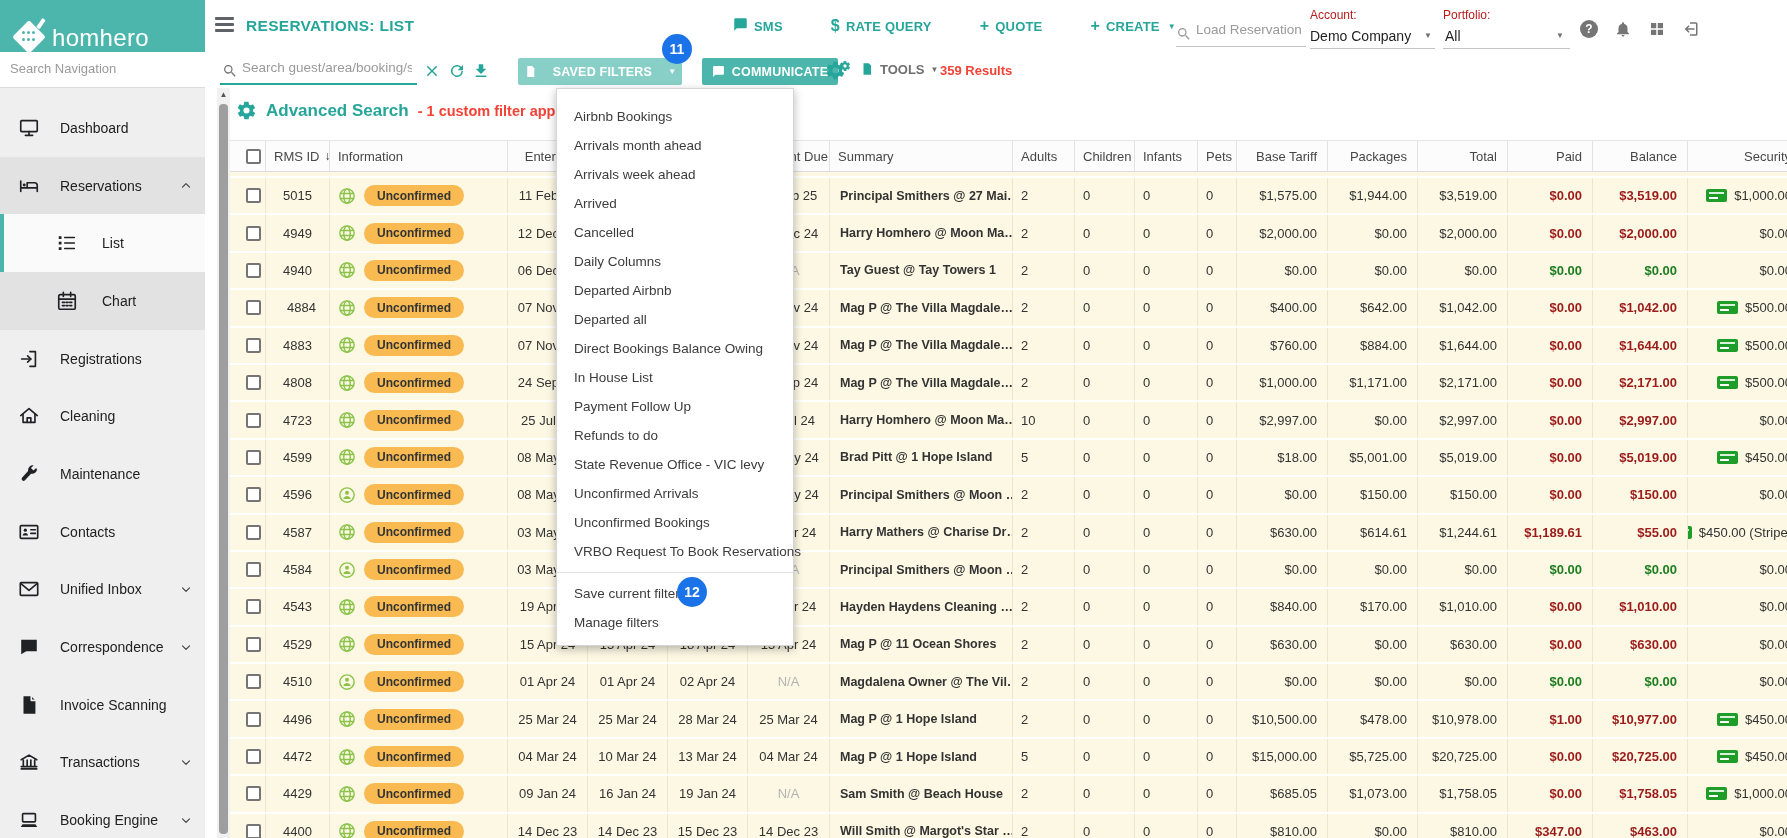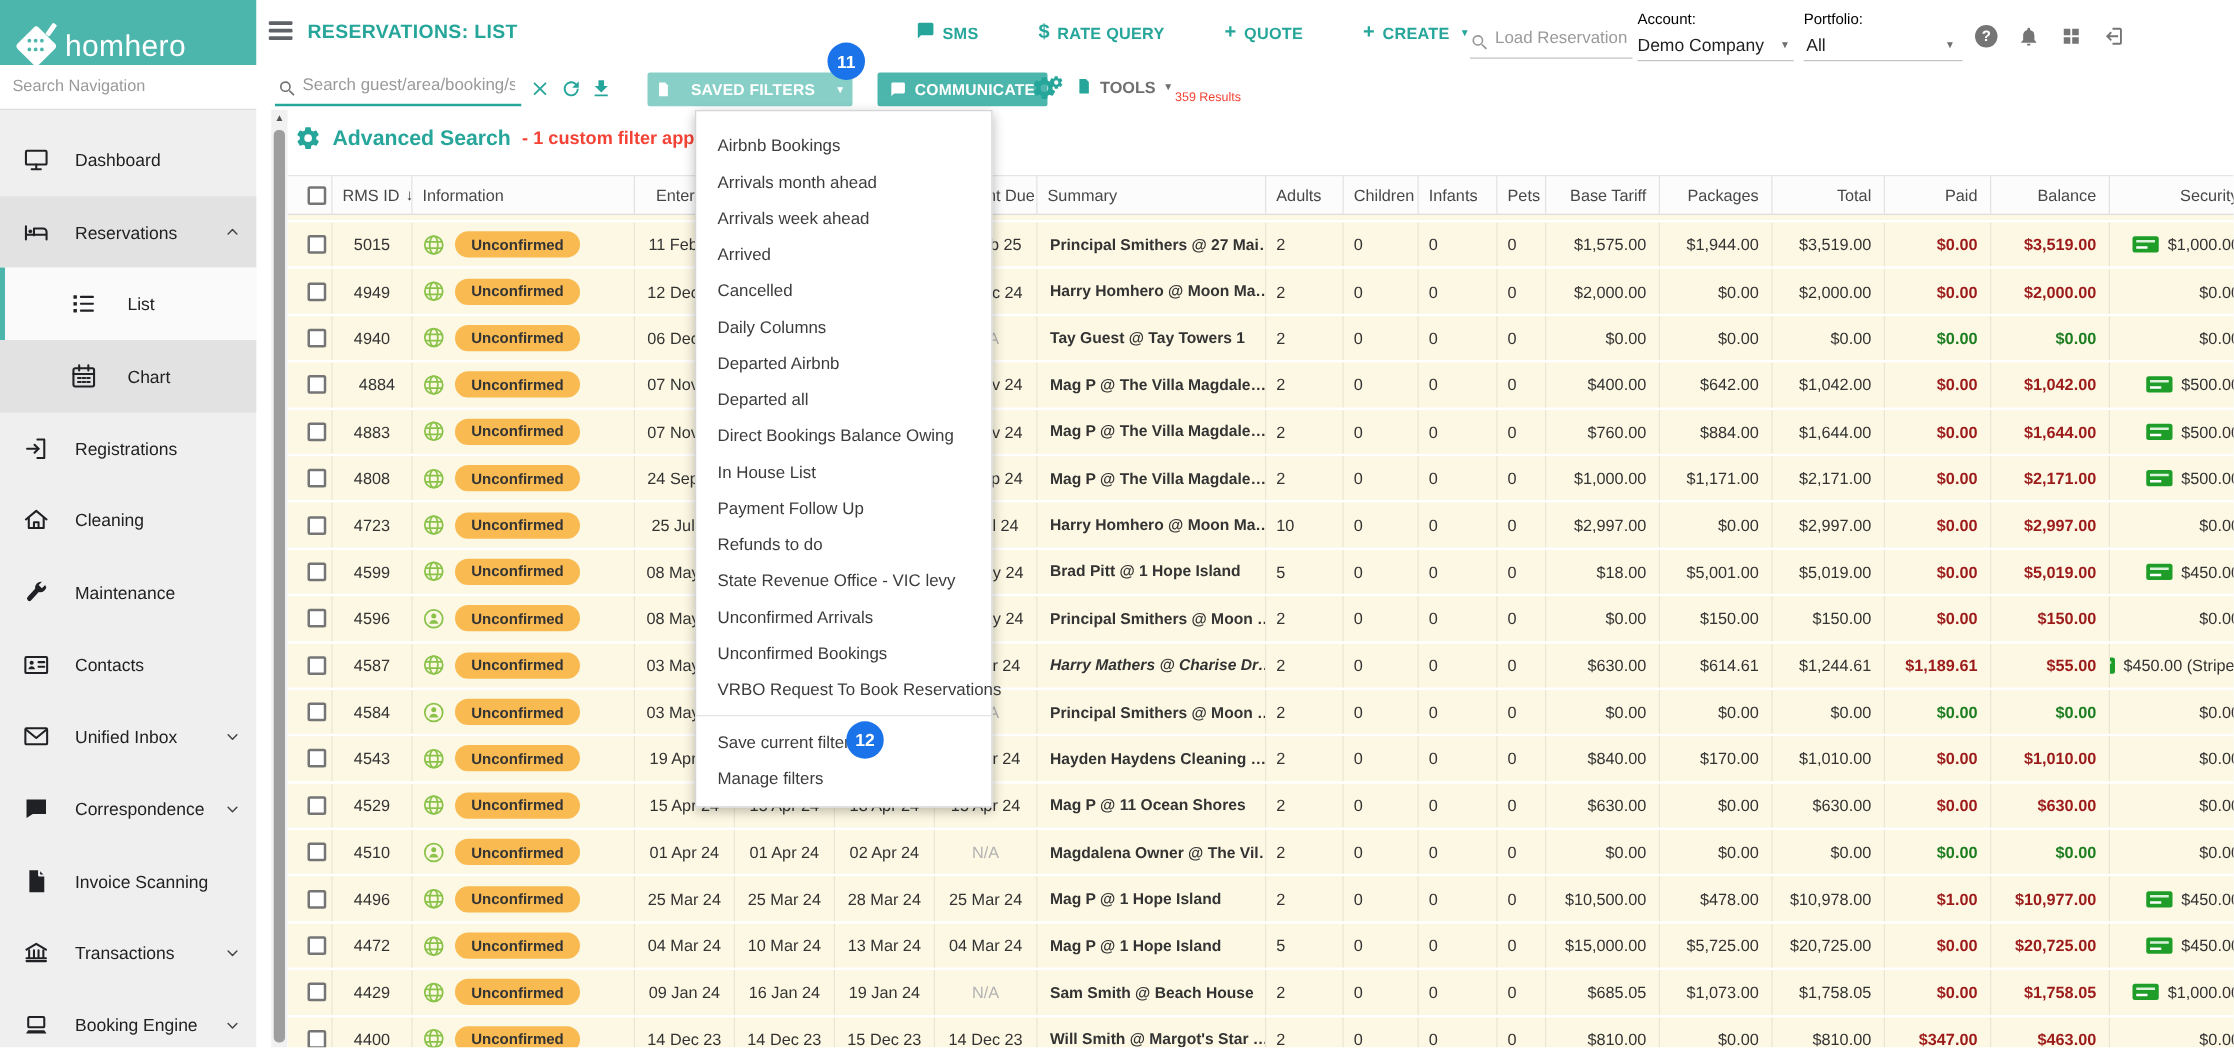--- a/index.html
+++ b/index.html
@@ -25,21 +25,21 @@
   .hact .sym { font-size:16px; font-weight:700; line-height:1; }
   .hact svg { width:15px; height:15px; fill:#26a69a; }
   .hact .caret { font-size:8px; margin-left:2px; }
 
   .u-input { position:absolute; border:none; outline:none; background:transparent; font-size:13.5px; color:#444; font-family:"Liberation Sans",sans-serif; }
   .u-input::placeholder { color:#9a9a9a; }
   .underline { position:absolute; height:1px; background:#c4c4c4; }
   #loadres-icon { position:absolute; left:1176px; top:26px; }
   #loadres-icon svg { width:16px; height:16px; fill:#9a9a9a; }
   #loadres-input { left:1196px; top:22px; width:108px; }
-  .fld-label { position:absolute; font-size:12px; color:#000000; top:8px; }
+  .fld-label { position:absolute; font-size:12px; color:#b91c1c; top:8px; }
   .fld-value { position:absolute; font-size:14px; color:#1f1f1f; top:28px; cursor:pointer; }
   .fld-caret { position:absolute; top:31px; font-size:8px; color:#6f6f6f; cursor:pointer; }
 
   .top-ico { position:absolute; top:20px; width:18px; height:18px; cursor:pointer; }
   .top-ico svg { width:18px; height:18px; fill:#757575; }
   #help-ico { border-radius:50%; background:#757575; color:#fff; font-size:12px; font-weight:700; text-align:center; line-height:18px; }
 
   
   #toolbar { position:absolute; left:205px; top:52px; width:1582px; height:36px; background:#fff; z-index:20; }
   #tb-search-icon { position:absolute; left:17px; top:11px; }
@@ -53,21 +53,21 @@
   #btn-comm { left:497px; width:136px; background:#4db6ac; }
   .tb-btn svg { width:13px; height:13px; fill:#fff; }
   .tb-btn .caret { font-size:8px; }
   #gears-ico { position:absolute; left:620px; top:8px; cursor:pointer; }
   #gears-ico svg { width:21px; height:21px; fill:#26a69a; }
   #gears-ico svg.small { width:12px; height:12px; margin-left:-7px; vertical-align:top; }
   #tools-grp { position:absolute; left:655px; top:9px; display:flex; align-items:center; gap:6px; cursor:pointer; }
   #tools-grp svg { width:14px; height:16px; fill:#26a69a; }
   #tools-label { font-size:13px; font-weight:700; color:#6f6f6f; }
   #tools-grp .caret { font-size:8px; color:#6f6f6f; }
-  #results-text { position:absolute; left:735px; top:21px; font-size:10px; font-weight:400; color:#f4433  6; color:#f44336; }
+  #results-text { position:absolute; left:735px; top:11px; font-size:13px; font-weight:700; color:#f4433  6; color:#f44336; }
 
   
   #searchnav-box { position:absolute; left:0; top:52px; width:205px; height:36px; background:#fff; border-bottom:1px solid #ddd; z-index:21; }
   #searchnav-input { left:10px; top:9px; width:185px; font-size:13px; }
   #sidebar { position:absolute; left:0; top:88px; width:205px; height:750px; background:#efefef; z-index:21; padding-top:11px; }
   .sb-item { position:relative; height:57.7px; display:flex; align-items:center; cursor:pointer; }
   .sb-item.gray { background:#e2e2e2; }
   .sb-item.selected { background:#fafafa; }
   .sb-item.selected::before { content:""; position:absolute; left:0; top:0; width:4px; height:100%; background:#4db6ac; }
   .sb-icon { width:22px; height:22px; margin-left:18px; flex:none; }
@@ -730,21 +730,21 @@
                   <circle cx="12" cy="12" r="8.6"></circle>
                   <ellipse cx="12" cy="12" rx="3.9" ry="8.6"></ellipse>
                   <path d="M3.8 9h16.4M3.8 15h16.4"></path>
                 </svg></span>
               <span class="status-badge">Unconfirmed</span>
             </div>
             <div class="cell c-center">03 May 24</div>
             <div class="cell c-center">03 May 24</div>
             <div class="cell c-center">06 May 24</div>
             <div class="cell c-center">30 Apr 24</div>
-            <div class="cell c-left summary" style="padding-left: 10px; font-style: italic;">Harry Mathers @ Charise Dr…</div>
+            <div class="cell c-left summary" style="padding-left: 10px;">Harry Mathers @ Charise Dr…</div>
             <div class="cell c-left">2</div>
             <div class="cell c-left">0</div>
             <div class="cell c-left">0</div>
             <div class="cell c-left">0</div>
             <div class="cell c-right">$630.00</div>
             <div class="cell c-right">$614.61</div>
             <div class="cell c-right">$1,244.61</div>
             <div class="cell c-right money-neg">$1,189.61</div>
             <div class="cell c-right money-neg">$55.00</div>
             <div class="cell c-right" style="border-right: none;">

